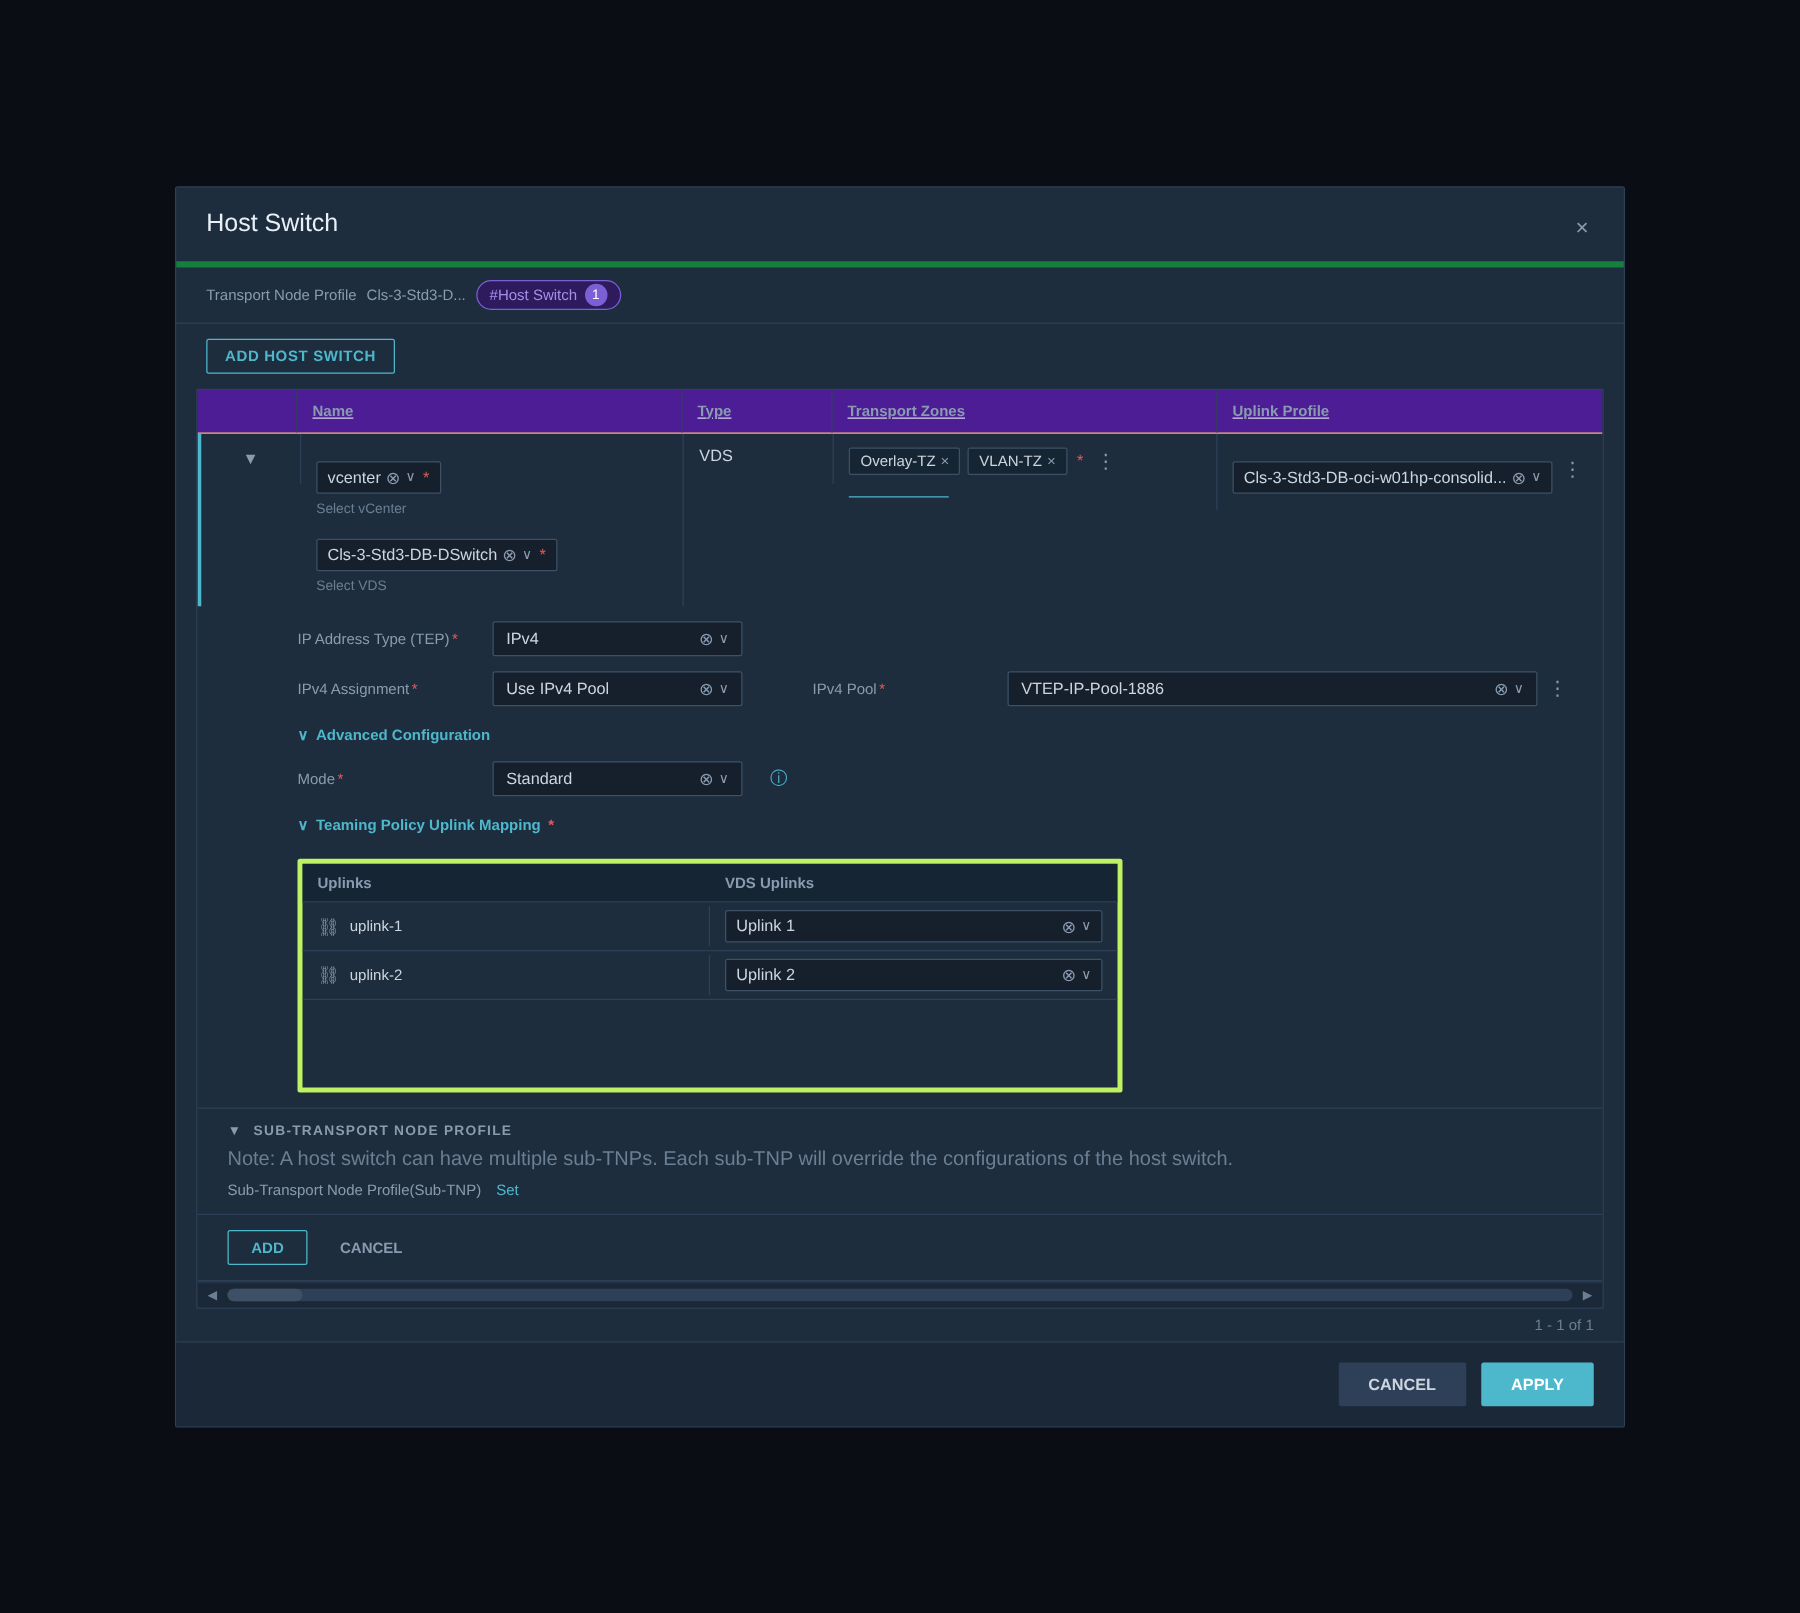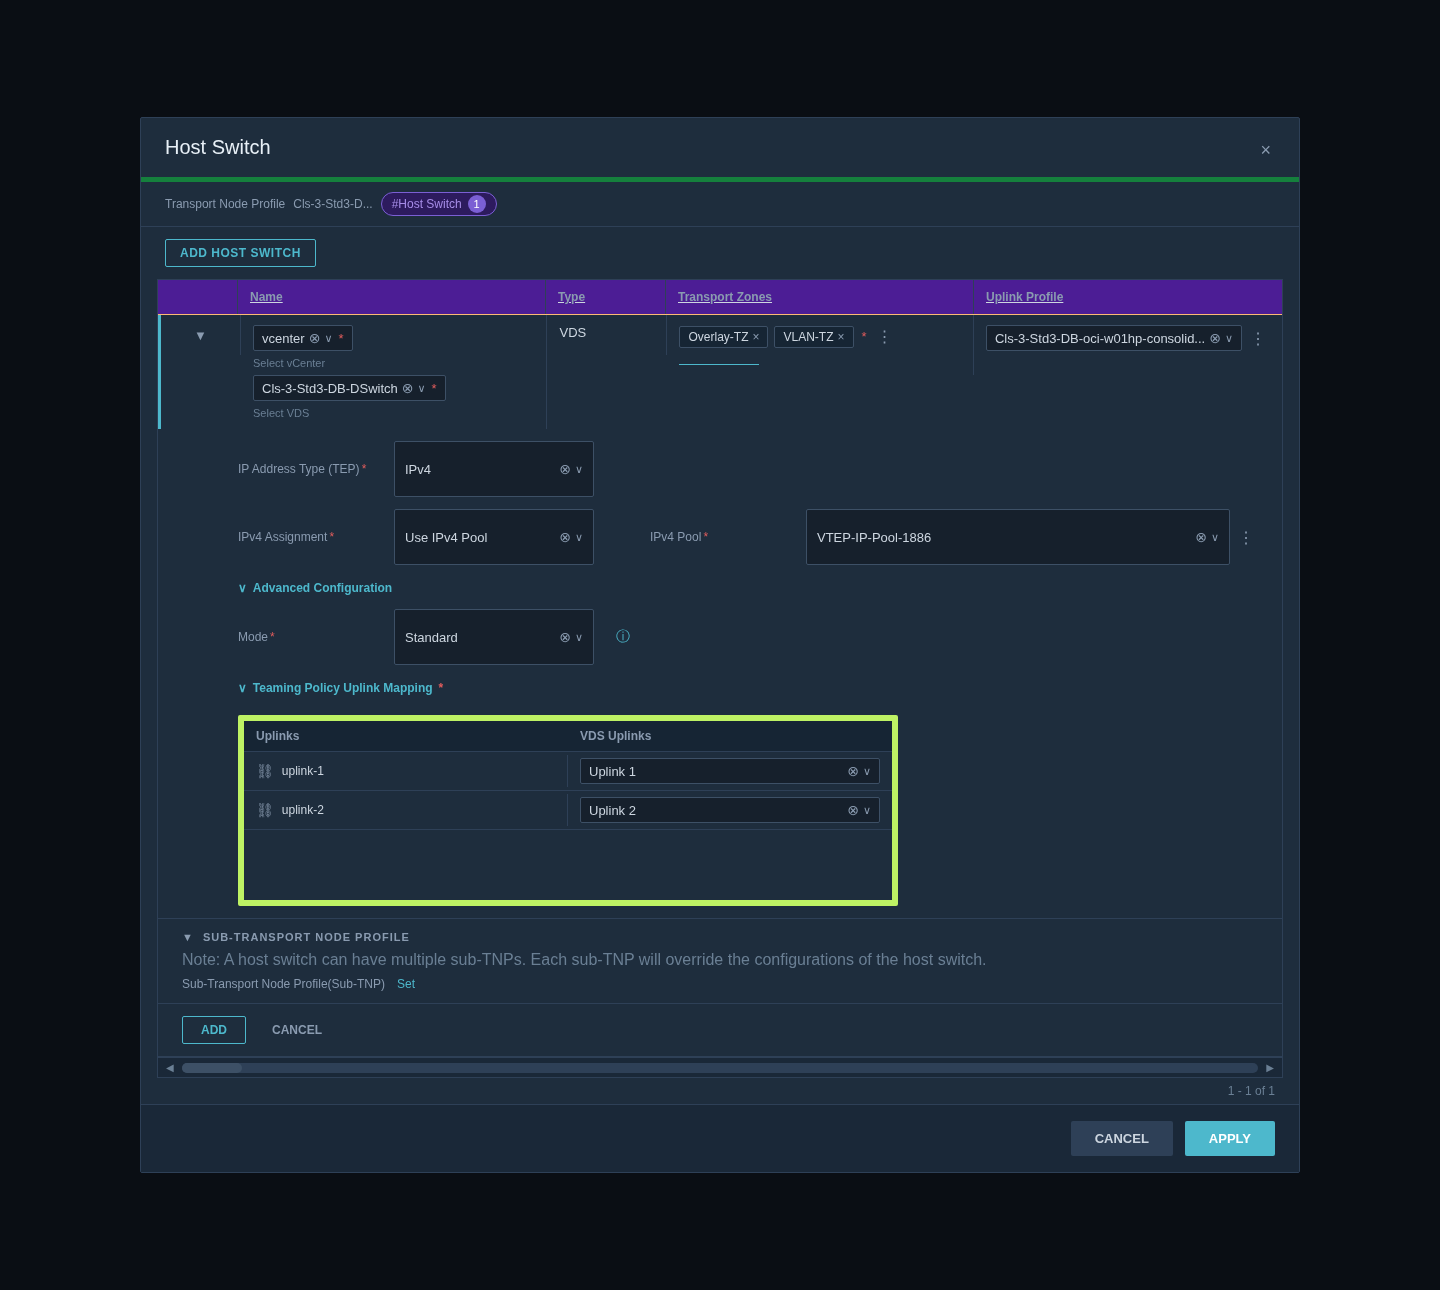--- a/index.html
+++ b/index.html
@@ -161,20 +161,21 @@
     }
     .field-with-clear {
       display: flex;
       align-items: center;
       gap: 4px;
       background: #16202c;
       border: 1px solid #3d5066;
       border-radius: 2px;
       padding: 4px 8px;
       min-width: 0;
+      margin-top: 12px;
     }
     .field-text {
       color: #cdd6e0;
       font-size: 13px;
       flex: 1;
       white-space: nowrap;
       overflow: hidden;
       text-overflow: ellipsis;
     }
     .clear-x {
@@ -255,21 +256,21 @@
       font-size: 12px;
       min-width: 140px;
     }
     .form-field {
       display: flex;
       align-items: center;
       gap: 4px;
       background: #16202c;
       border: 1px solid #3d5066;
       border-radius: 2px;
-      padding: 19px 10px;
+      padding: 5px 10px;
       min-width: 200px;
     }
     .form-field-text {
       color: #cdd6e0;
       font-size: 13px;
       flex: 1;
     }
     .info-icon {
       color: #4db8cc;
       font-size: 14px;
@@ -280,21 +281,21 @@
       align-items: center;
       gap: 6px;
       color: #4db8cc;
       font-size: 12px;
       cursor: pointer;
       font-weight: 600;
       padding: 4px 0;
     }
     .section-toggle .req { color: #e05c5c; }
     .uplinks-table {
-      border: 6px solid #bef264;
+      border: 4px solid #bef264;
       border-radius: 2px;
       overflow: hidden;
       margin-top: 16px;
     }
     .uplinks-header {
       display: grid;
       grid-template-columns: 1fr 1fr;
       background: #162534;
       border-bottom: 1px solid #2e4057;
     }

